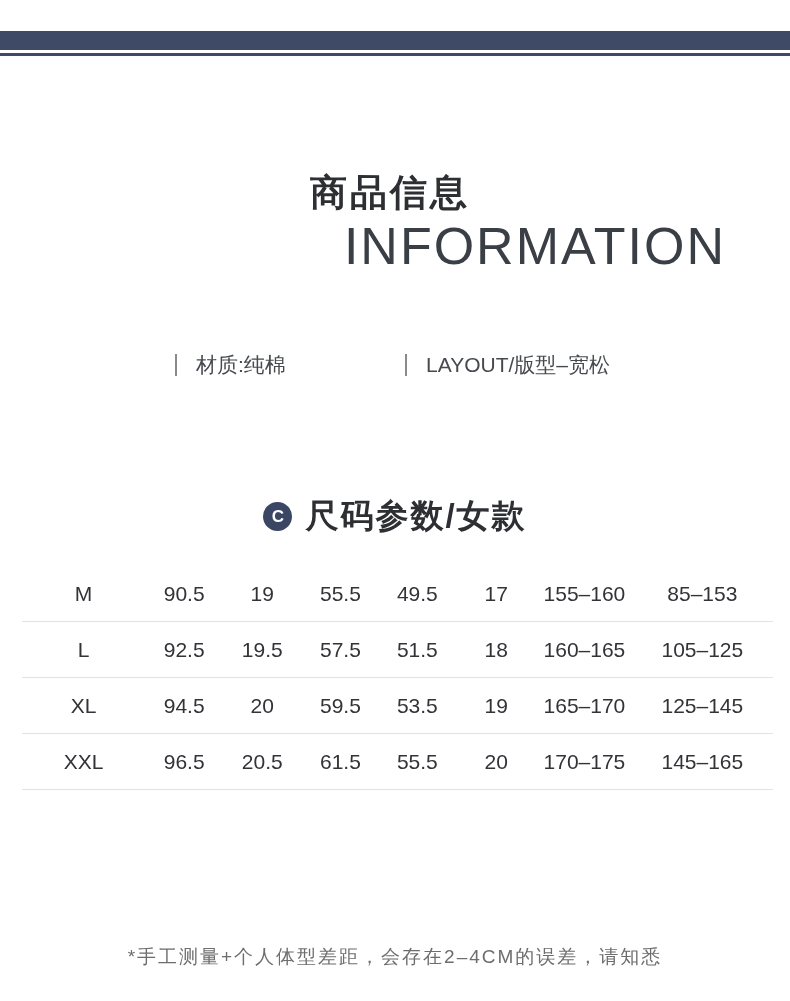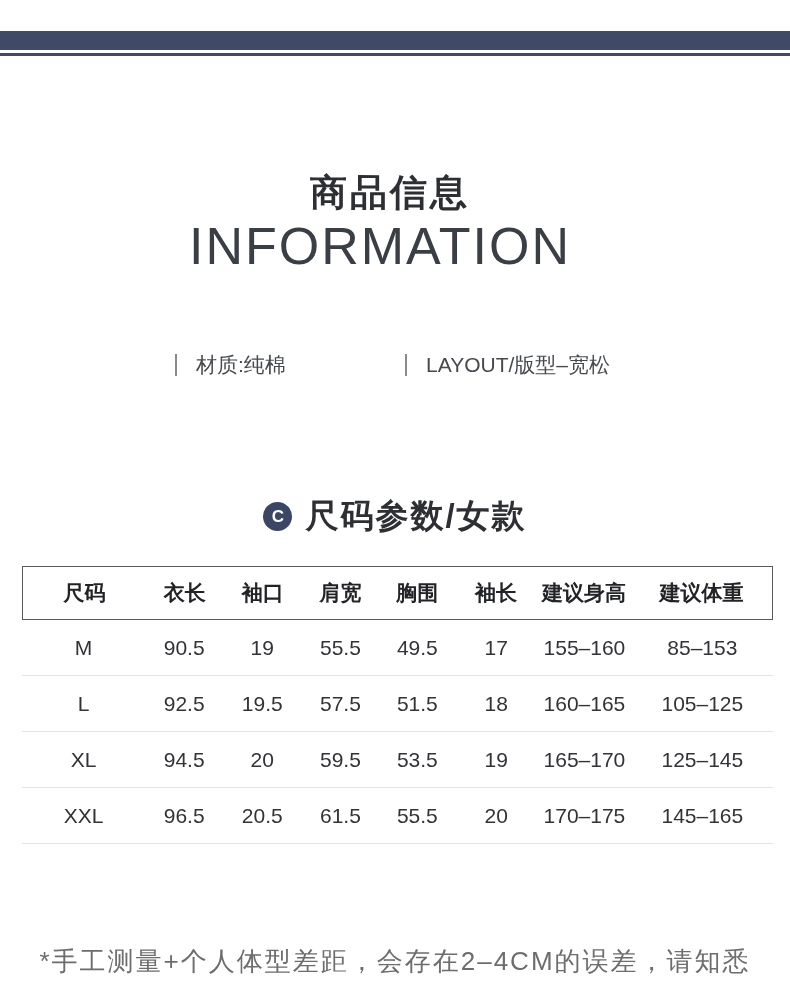--- a/index.html
+++ b/index.html
@@ -24,22 +24,22 @@
   }
 
   
   .cn-title {
     position: absolute; top: 168px; left: 0; width: 780px;
     text-align: center;
     font-size: 37px; font-weight: 700; letter-spacing: 3px;
     color: #2d2f33;
   }
   .en-title {
-    position: absolute; top: 216px; left: 17px; width: 726px;
-    text-align: center;
+    position: absolute; top: 216px; left: 0; width: 726px;
+    text-align: right;
     font-size: 52px; font-weight: 300; letter-spacing: 2px;
     color: #3a3e45;
   }
 
   
   .details-col {
     position: absolute; top: 352px;
     display: flex; flex-direction: column; gap: 3px;
   }
   .details-col.left  { left: 175px; }
@@ -95,21 +95,21 @@
   .t-cell {
     text-align: center;
     font-size: 21px; color: #323337;
     white-space: nowrap;
   }
 
   
   .footer-note {
     position: absolute; top: 944px; left: 0; width: 790px;
     text-align: center;
-    font-size: 26px; color: #6d6d6d; letter-spacing: 2px;
+    font-size: 19px; color: #6d6d6d; letter-spacing: 2px;
   }
 </style>
 </head>
 <body>
 
 <div class="bar-thick"></div>
 <div class="bar-thin"></div>
 
 <div class="cn-title">商品信息</div>
 <div class="en-title">INFORMATION</div>
@@ -127,30 +127,20 @@
     <span>LAYOUT/版型–宽松</span>
   </div>
 </div>
 
 <div class="size-header">
   <span class="badge-circle">C</span>
   <span class="size-title">尺码参数/女款</span>
 </div>
 
 <div class="size-table">
-  <div class="t-row t-head">
-    <div class="t-cell">尺码</div>
-    <div class="t-cell">衣长</div>
-    <div class="t-cell">袖口</div>
-    <div class="t-cell">肩宽</div>
-    <div class="t-cell">胸围</div>
-    <div class="t-cell">袖长</div>
-    <div class="t-cell">建议身高</div>
-    <div class="t-cell">建议体重</div>
-  </div>
 
   <div class="t-row t-body-row">
     <div class="t-cell">M</div>
     <div class="t-cell">90.5</div>
     <div class="t-cell">19</div>
     <div class="t-cell">55.5</div>
     <div class="t-cell">49.5</div>
     <div class="t-cell">17</div>
     <div class="t-cell">155–160</div>
     <div class="t-cell">85–153</div>

